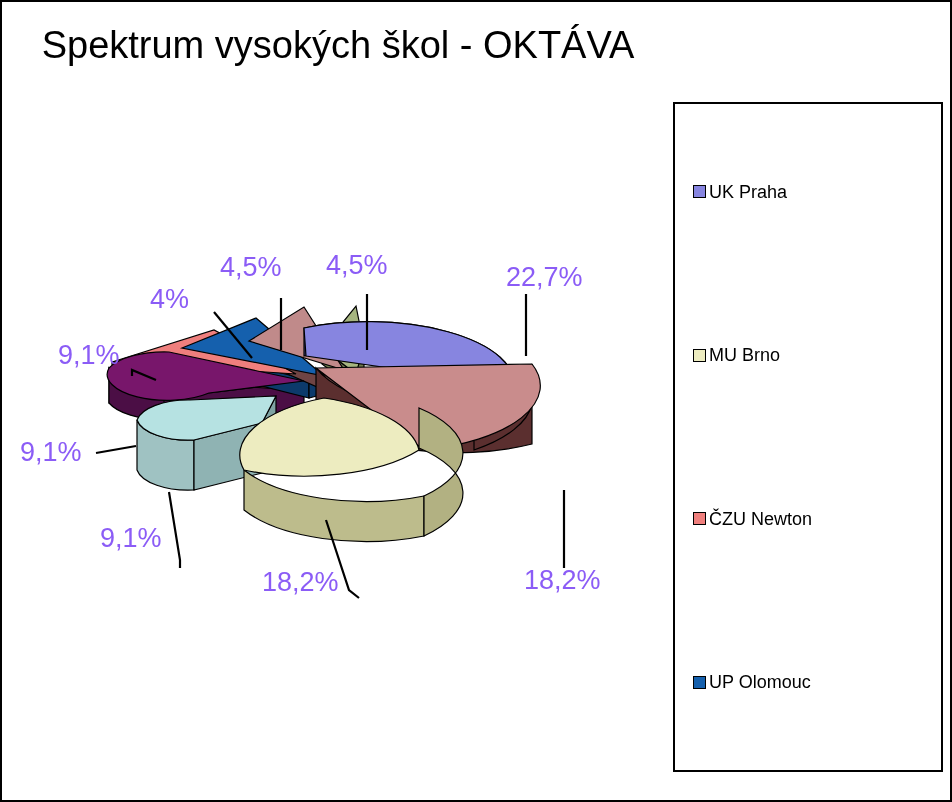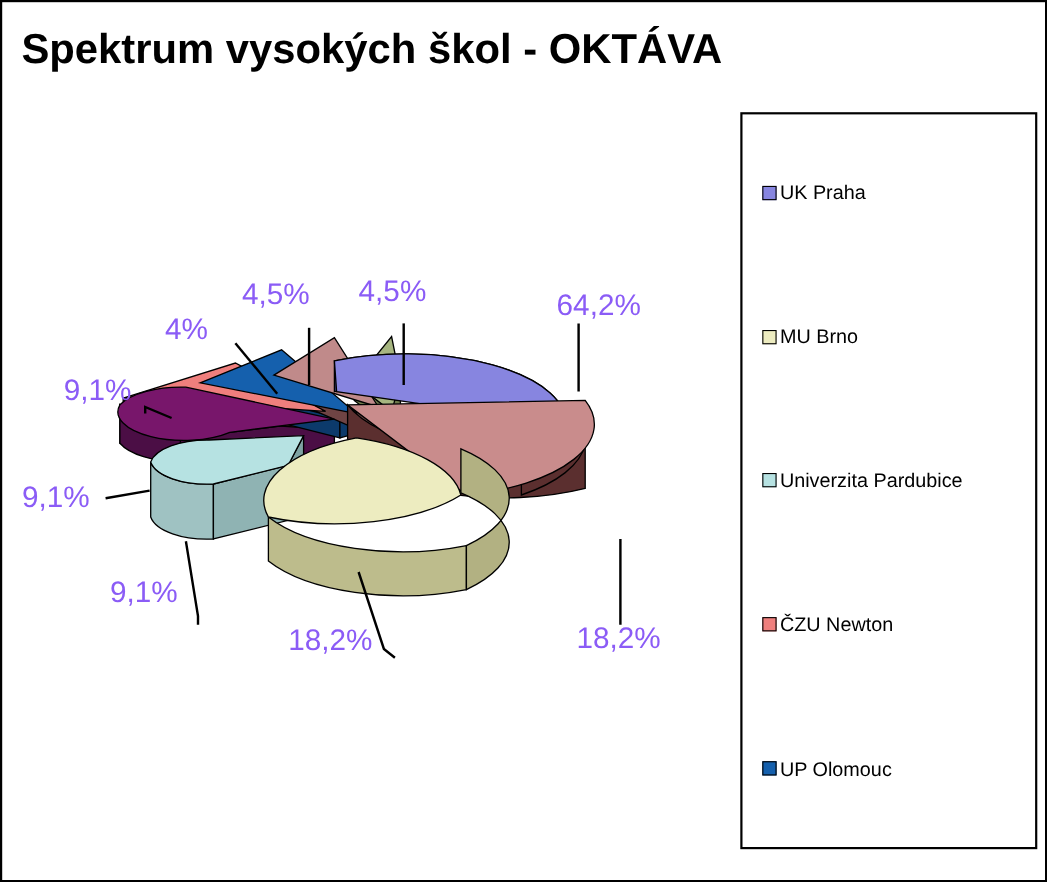--- a/index.html
+++ b/index.html
@@ -19,21 +19,21 @@
     box-sizing: border-box;
     overflow: hidden;
   }
   #chart-title {
     position: absolute;
     left: 0;
     top: 22px;
     width: 672px;
     text-align: center;
     font-size: 38px;
-    font-weight: bold;
+    font-weight: normal;
     color: #000000;
     letter-spacing: 0px;
     white-space: nowrap;
   }
   #pie-area {
     position: absolute;
     left: 2px;
     top: 96px;
     width: 668px;
     height: 700px;
@@ -170,45 +170,41 @@
 
         <path d="M210,214 L248,260"></path>
 
         <path d="M277,200 L277,252"></path>
 
         <path d="M363,196 L363,252"></path>
       </g>
 
     </svg>
 
-    <div class="data-label" style="left:502px; top:164px;">64,2%</div>
+    <div class="data-label" style="left:502px; top:164px;">22,7%</div>
     <div class="data-label" style="left:520px; top:467px;">18,2%</div>
     <div class="data-label" style="left:258px; top:469px;">18,2%</div>
     <div class="data-label" style="left:96px;  top:425px;">9,1%</div>
     <div class="data-label" style="left:16px;  top:339px;">9,1%</div>
     <div class="data-label" style="left:54px;  top:242px;">9,1%</div>
     <div class="data-label" style="left:146px; top:186px;">4%</div>
     <div class="data-label" style="left:216px; top:154px;">4,5%</div>
     <div class="data-label" style="left:322px; top:152px;">4,5%</div>
   </div>
 
   <div id="legend-box">
     <div class="legend-item">
       <span class="legend-swatch" style="background:#8785E0;"></span>
       <span class="legend-label">UK Praha</span>
     </div>
     <div class="legend-item">
       <span class="legend-swatch" style="background:#EDECC0;"></span>
       <span class="legend-label">MU Brno</span>
     </div>
     <div class="legend-item">
-      <span class="legend-swatch" style="background:#B6E2E2;"></span>
-      <span class="legend-label">Univerzita Pardubice</span>
-    </div>
-    <div class="legend-item">
       <span class="legend-swatch" style="background:#EF7F7D;"></span>
       <span class="legend-label">ČZU Newton</span>
     </div>
     <div class="legend-item">
       <span class="legend-swatch" style="background:#1560AD;"></span>
       <span class="legend-label">UP Olomouc</span>
     </div>
   </div>
 
 </div>

